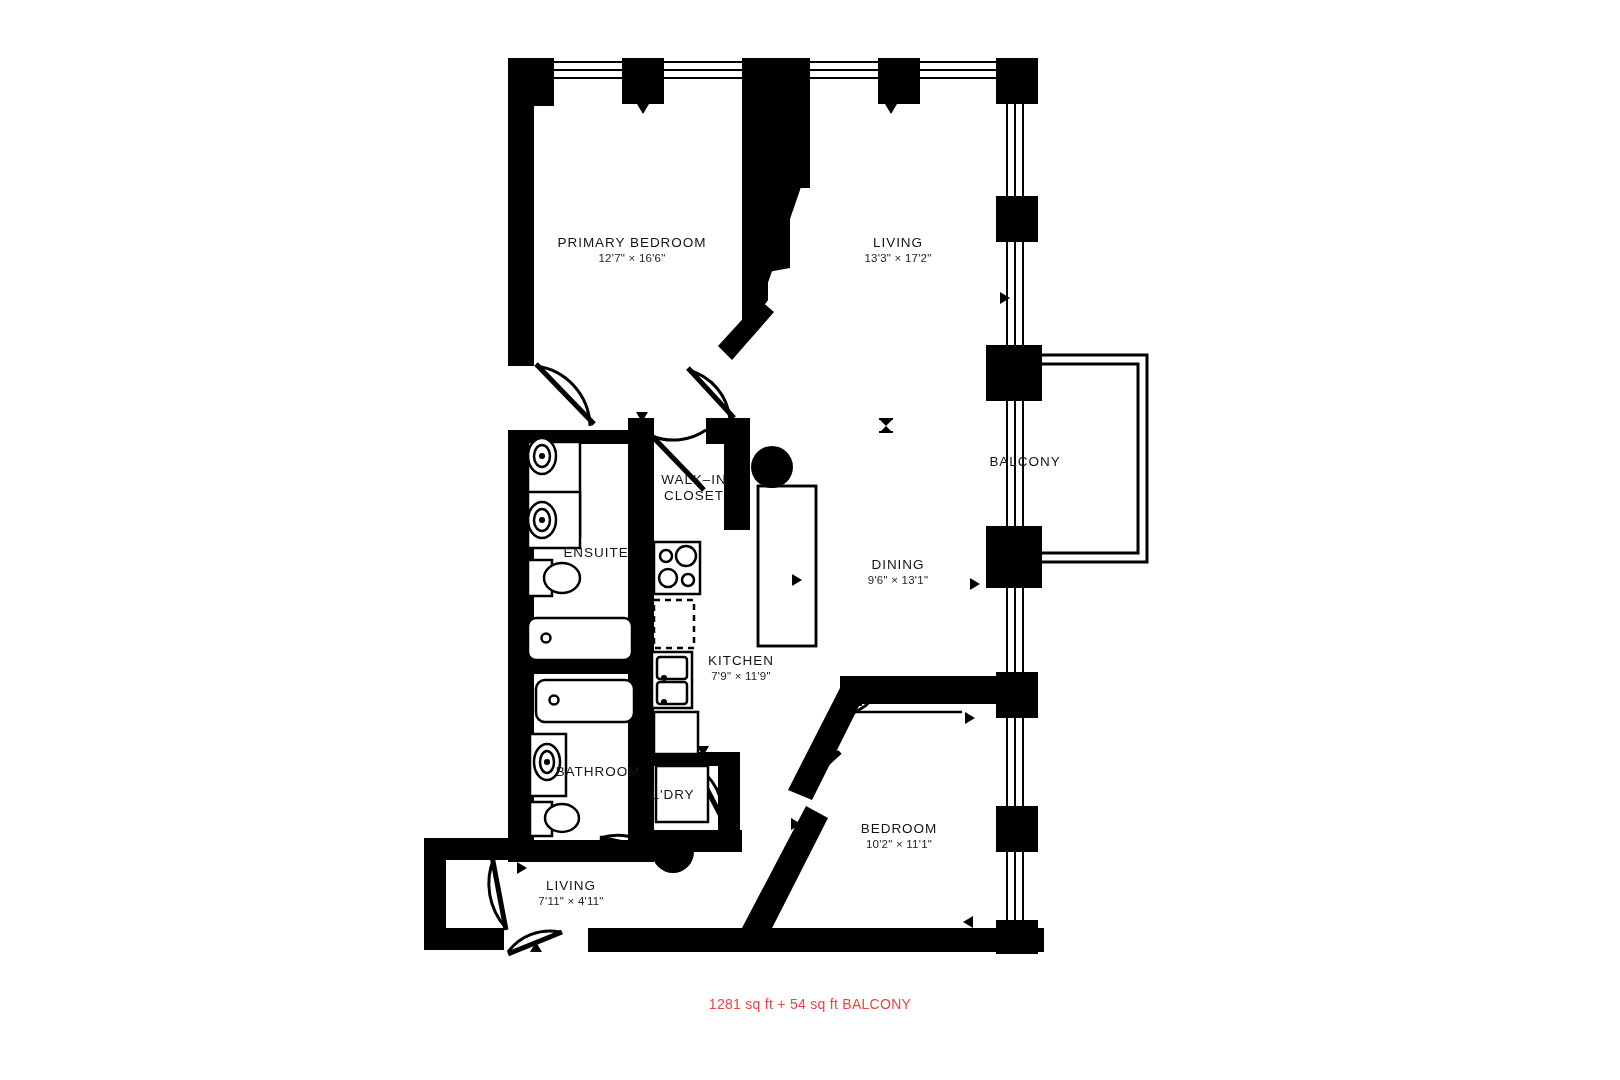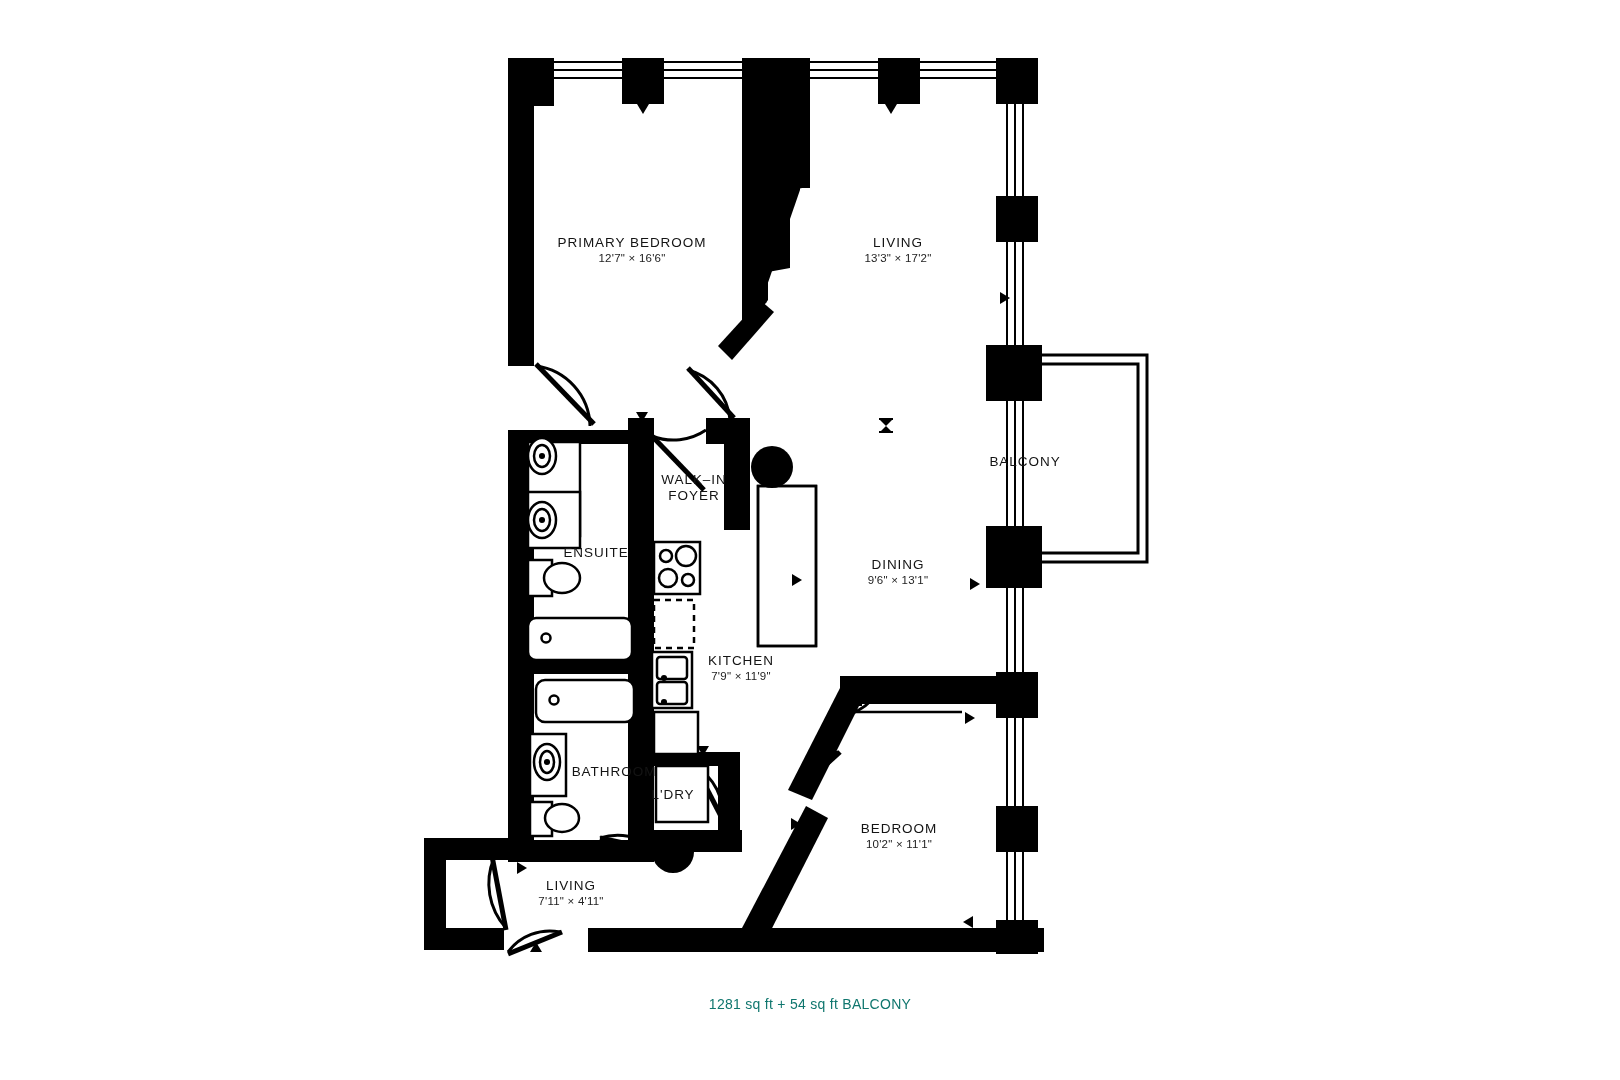--- a/index.html
+++ b/index.html
@@ -55,21 +55,21 @@
   }
   .room-label.two-line .room-name {
     line-height: 1.15;
   }
   .caption {
     position: absolute;
     left: 50%;
     transform: translateX(-50%);
     top: 996px;
     font-size: 14px;
-    color: #0f766e;
+    color: #ef4444;
     letter-spacing: 0.02em;
     white-space: nowrap;
   }
 </style>
 </head>
 <body>
 
 <div id="plan-root">
 
   <svg id="floorplan-svg" viewBox="0 0 1620 1080" xmlns="http://www.w3.org/2000/svg">
@@ -282,38 +282,38 @@
     <span class="room-name">LIVING</span>
     <span class="room-dims">13'3" × 17'2"</span>
   </div>
 
   <div class="room-label" style="left:1025px; top:462px;">
     <span class="room-name">BALCONY</span>
   </div>
 
   <div class="room-label" style="left:694px; top:488px;">
     <span class="room-name">WALK–IN</span>
-    <span class="room-name">FOYER</span>
+    <span class="room-name">CLOSET</span>
   </div>
 
   <div class="room-label" style="left:596px; top:553px;">
     <span class="room-name">ENSUITE</span>
   </div>
 
   <div class="room-label two-line" style="left:898px; top:548px;margin-top:24px;">
     <span class="room-name">DINING</span>
     <span class="room-dims">9'6" × 13'1"</span>
   </div>
 
   <div class="room-label two-line" style="left:733px; top:668px;margin-left:8px;">
     <span class="room-name">KITCHEN</span>
     <span class="room-dims">7'9" × 11'9"</span>
   </div>
 
-  <div class="room-label" style="left:598px; top:772px;margin-left:16px;">
+  <div class="room-label" style="left:598px; top:772px;">
     <span class="room-name">BATHROOM</span>
   </div>
 
   <div class="room-label" style="left:673px; top:795px;">
     <span class="room-name">L'DRY</span>
   </div>
 
   <div class="room-label two-line" style="left:899px; top:836px;">
     <span class="room-name">BEDROOM</span>
     <span class="room-dims">10'2" × 11'1"</span>

